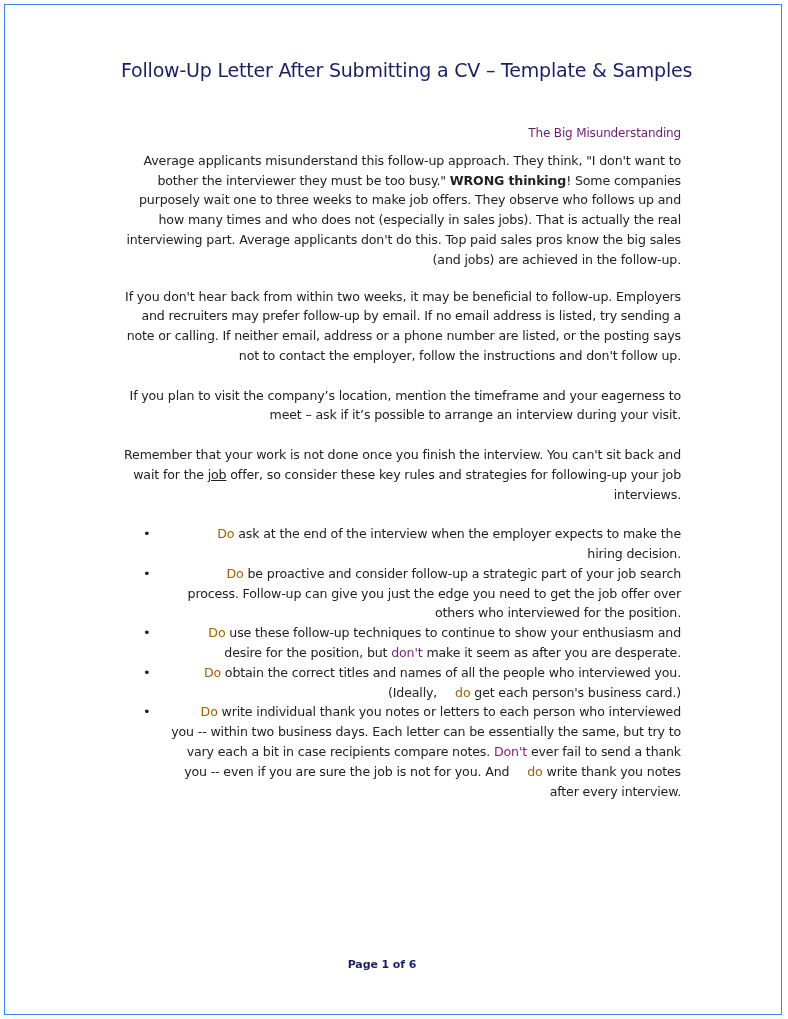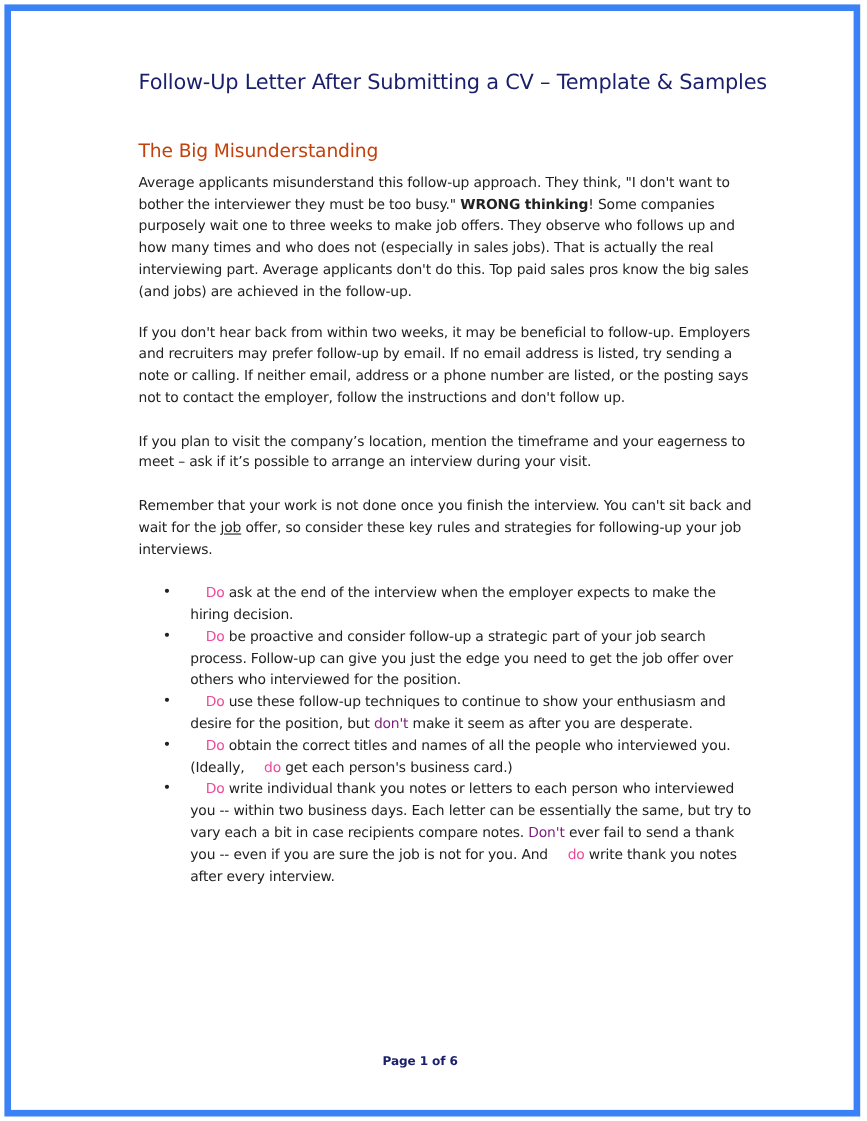--- a/index.html
+++ b/index.html
@@ -1,47 +1,47 @@
 <!DOCTYPE html>
 <html><head>
 <meta charset="utf-8">
 <style>
   html, body { margin: 0; padding: 0; background: #ffffff; }
   body { width: 788px; height: 1019px; position: relative; overflow: hidden; }
   .page {
     position: absolute; left: 4px; top: 4px; width: 778px; height: 1011px;
-    border: 6px solid #3b82f6; background: #fff; box-sizing: border-box;
+    border: 1px solid #3b82f6; background: #fff; box-sizing: border-box; text-align: right;
   }
   .content {
     position: absolute; left: 116px; top: 51px; width: 560px;
     font-family: "DejaVu Sans", sans-serif; font-size: 12.6px; line-height: 19.8px;
     color: #222222; letter-spacing: -0.15px;
   }
   h1 {
     margin: 0; font-weight: normal; font-size: 19px; line-height: 28px;
     color: #1b1f6b; letter-spacing: -0.2px; white-space: nowrap;
   }
   h2 {
-    margin: 0; font-weight: normal; font-size: 17px; line-height: 19.8px;
-    color: #c2410c;
+    margin: 0; font-weight: normal; font-size: 12px; line-height: 19.8px;
+    color: #701a75;
   }
   p { margin: 0; }
   .h2-1 { margin-top: 40px; }
   .p1 { margin-top: 7px; }
   .p2 { margin-top: 17px; }
   .h2-2 { margin-top: 19.8px; }
   .p3 { margin-top: 19.8px; }
   .p4 { margin-top: 19.8px; }
   .p5 { margin-top: 19.8px; }
   ul.bullets { list-style: none; margin: 19.8px 0 0 0; padding: 0; }
   ul.bullets li { position: relative; padding-left: 47px; }
   ul.bullets li .dot {
     position: absolute; left: 22px; top: 0; font-size: 13px; color: #222;
   }
-  .do { color: #ec4899; margin-left: 14px; }
+  .do { color: #a16207; margin-left: 14px; }
   .dont { color: #7a1f7a; }
   .bold { font-weight: bold; }
   .under { text-decoration: underline; }
   .em { }
   .footer {
     position: absolute; left: 0; width: 764px; top: 958px; text-align: center;
     font-family: "DejaVu Sans", sans-serif; font-size: 11px; color: #1b1f6b;
     font-weight: bold; letter-spacing: -0.1px;
   }
 </style>

